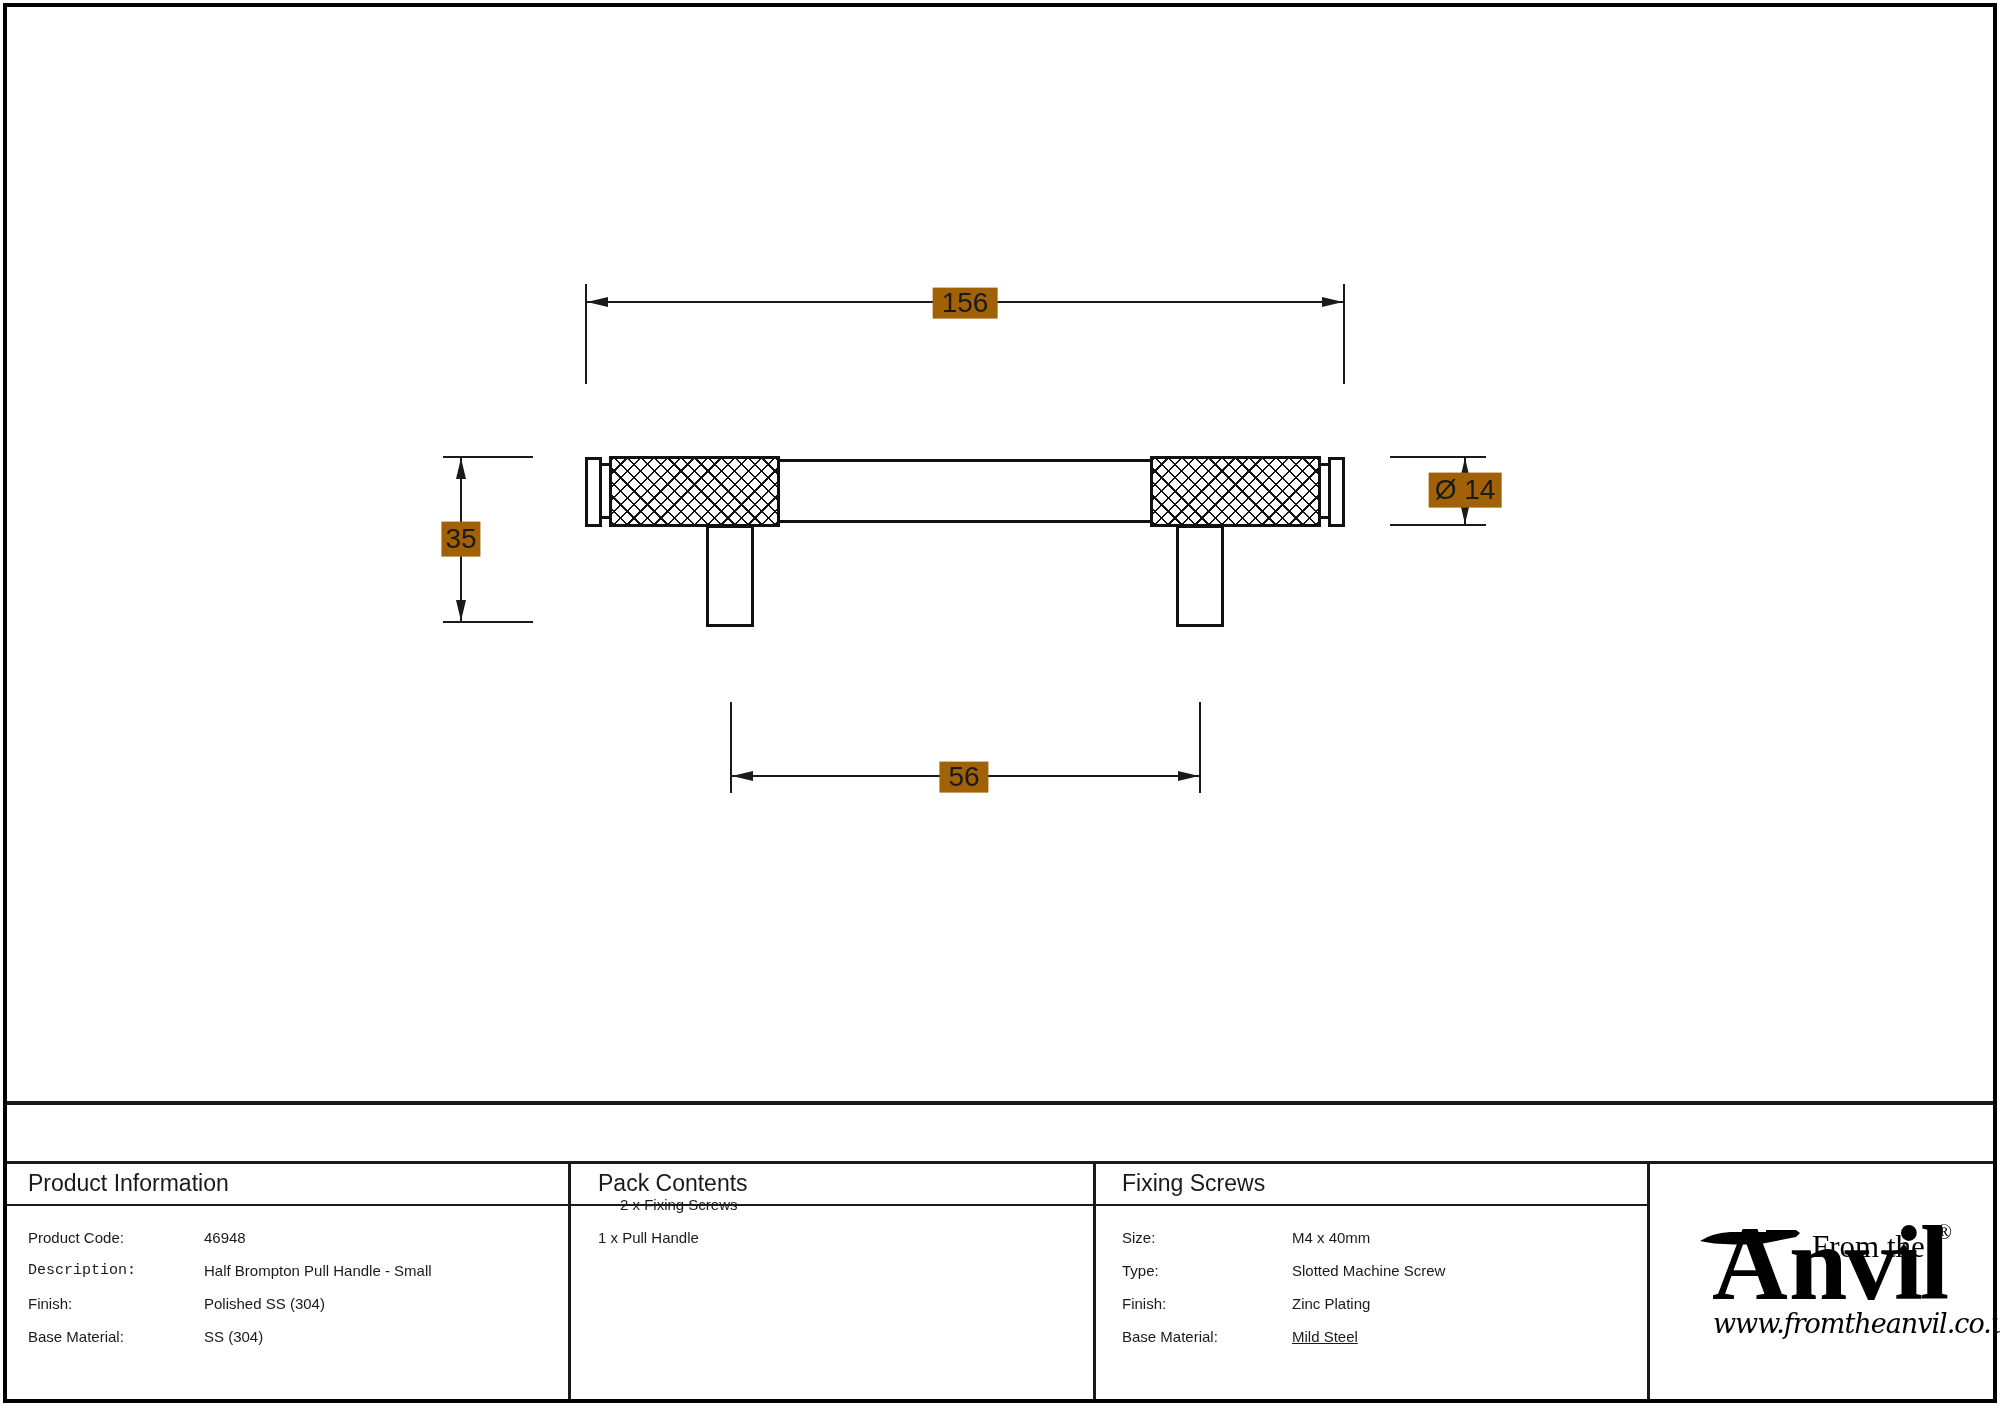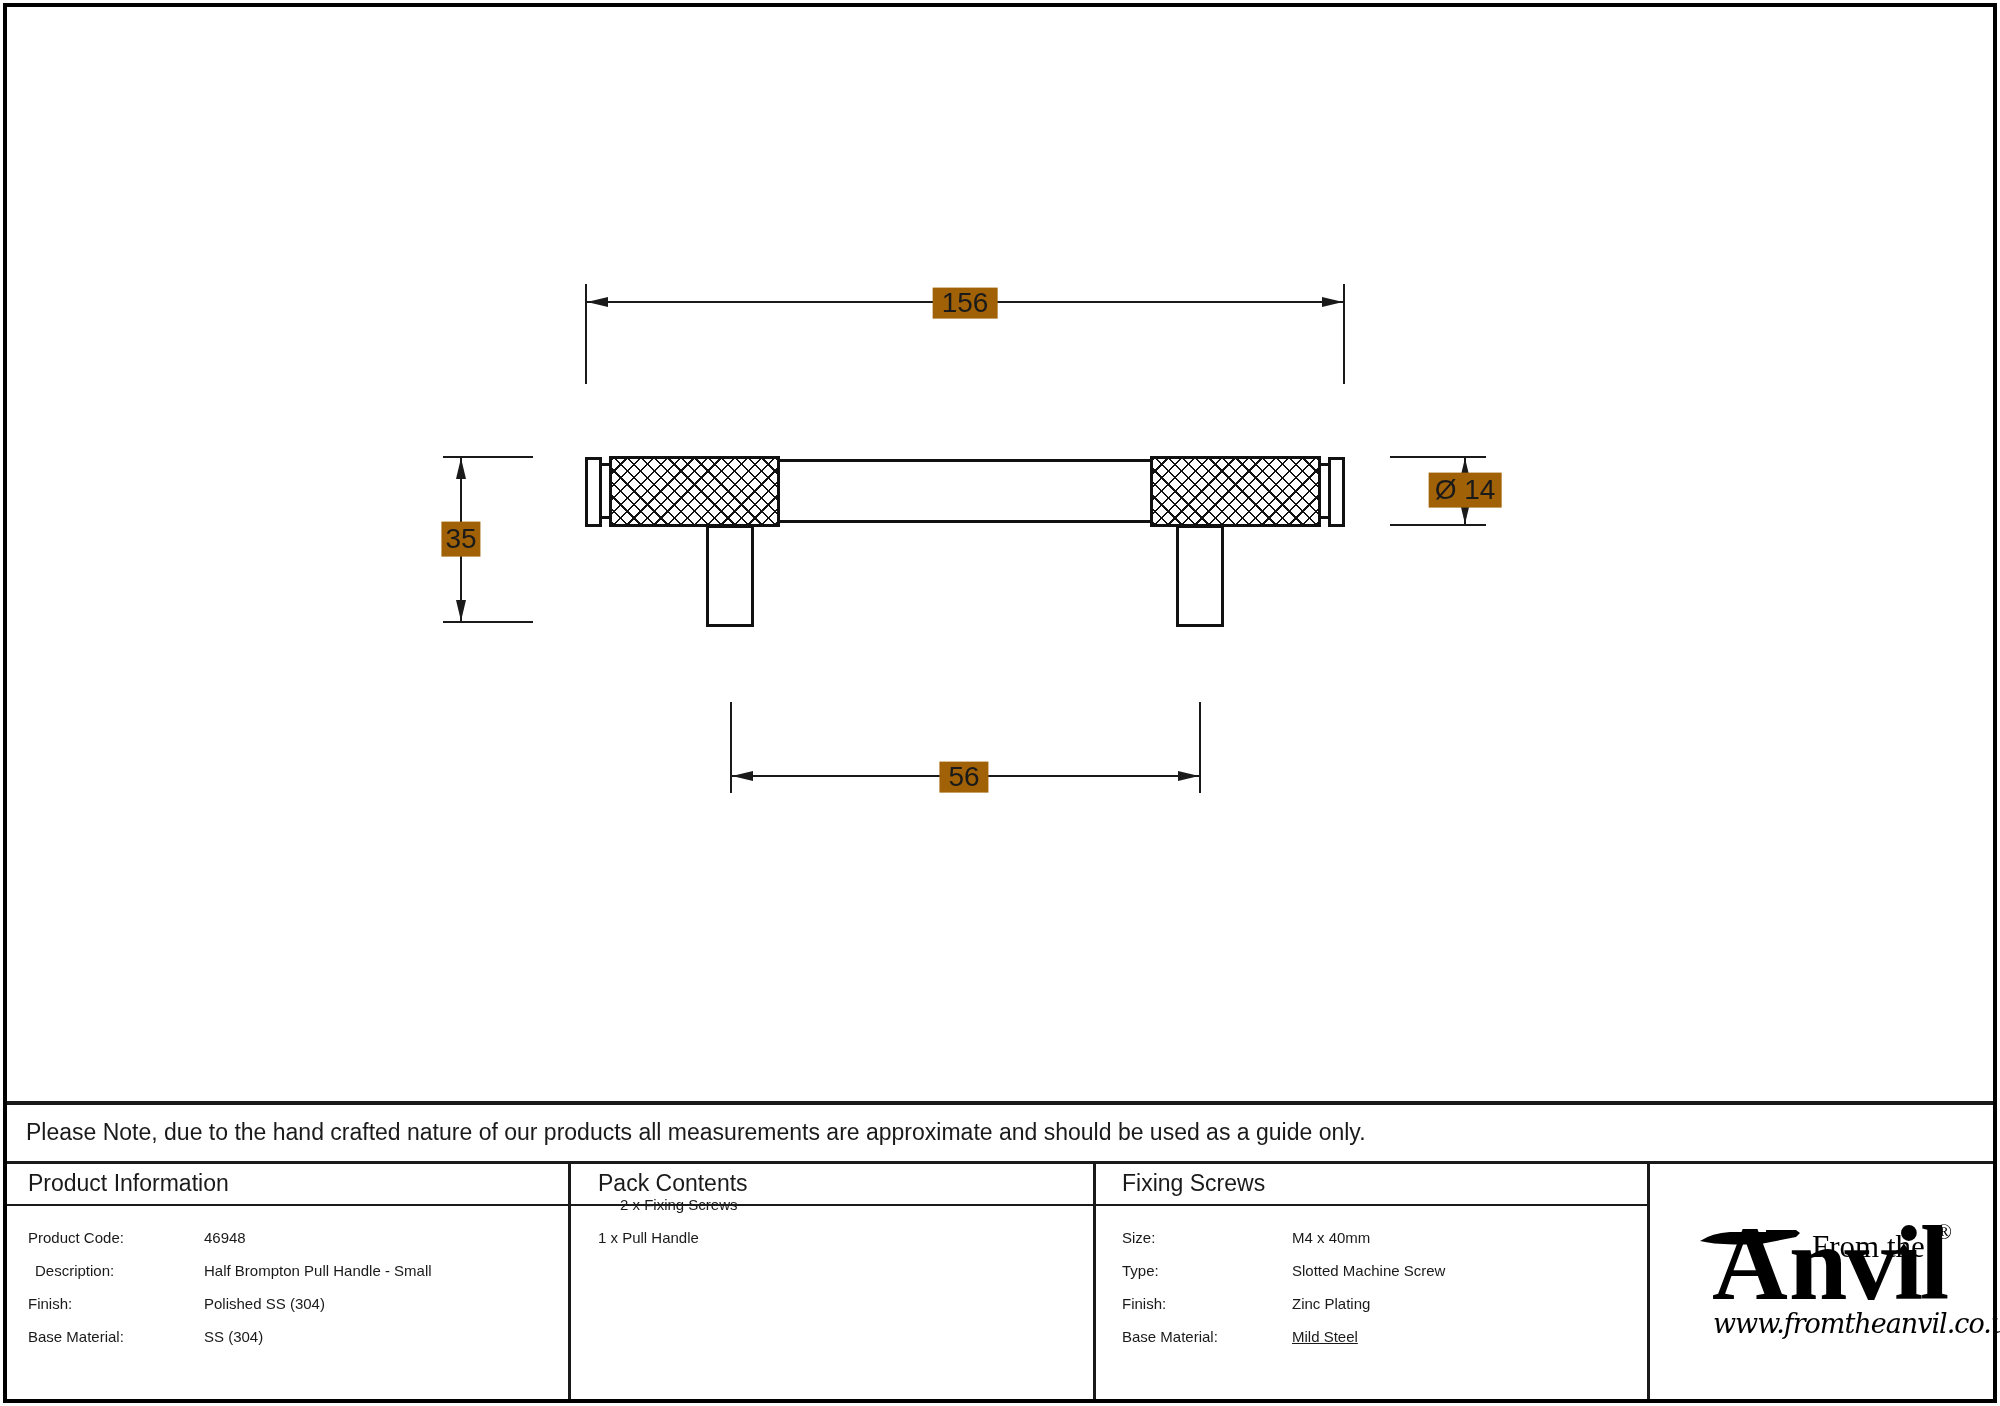--- a/index.html
+++ b/index.html
@@ -83,33 +83,32 @@
 
     <div class="line" style="left:730px;top:702px;width:2px;height:91px;"></div>
     <div class="line" style="left:1199px;top:702px;width:2px;height:91px;"></div>
     <div class="line" style="left:731px;top:775px;width:469px;height:2px;"></div>
     <div class="arr left" style="left:732px;top:771px;"></div>
     <div class="arr right" style="left:1178px;top:771px;"></div>
     <div class="dimlabel" style="left:964px;top:777px;">56</div>
   </div>
 
   <div class="line" style="left:7px;top:1101px;width:1986px;height:4px;"></div>
-  <div class="txt note" style="left:26px;top:1133px;">Please Note, due to the hand crafted nature of our products all measurements are approximate and should be used as a guide only.</div>
   <div class="line" style="left:7px;top:1161px;width:1986px;height:3px;"></div>
 
   <div class="line" style="left:7px;top:1204px;width:1643px;height:2px;"></div>
   <div class="line" style="left:568px;top:1161px;width:3px;height:238px;"></div>
   <div class="line" style="left:1093px;top:1161px;width:3px;height:238px;"></div>
   <div class="line" style="left:1647px;top:1161px;width:3px;height:238px;"></div>
 
   <div class="txt th" style="left:28px;top:1184px;">Product Information</div>
   <div>
     <div class="txt cell" style="left:28px;top:1238px;">Product Code:</div>
     <div class="txt cell" style="left:204px;top:1238px;">46948</div>
-    <div class="txt cell" style="left:35px;top:1271px;">Description:</div>
+    <div class="txt cell" style="left:28px;top:1271px;font-family:Liberation Mono, monospace;">Description:</div>
     <div class="txt cell" style="left:204px;top:1271px;">Half Brompton Pull Handle - Small</div>
     <div class="txt cell" style="left:28px;top:1304px;">Finish:</div>
     <div class="txt cell" style="left:204px;top:1304px;">Polished SS (304)</div>
     <div class="txt cell" style="left:28px;top:1337px;">Base Material:</div>
     <div class="txt cell" style="left:204px;top:1337px;">SS (304)</div>
   </div>
 
   <div class="txt th" style="left:598px;top:1184px;">Pack Contents</div>
   <div>
     <div class="txt cell" style="left:598px;top:1238px;">1 x Pull Handle</div>

